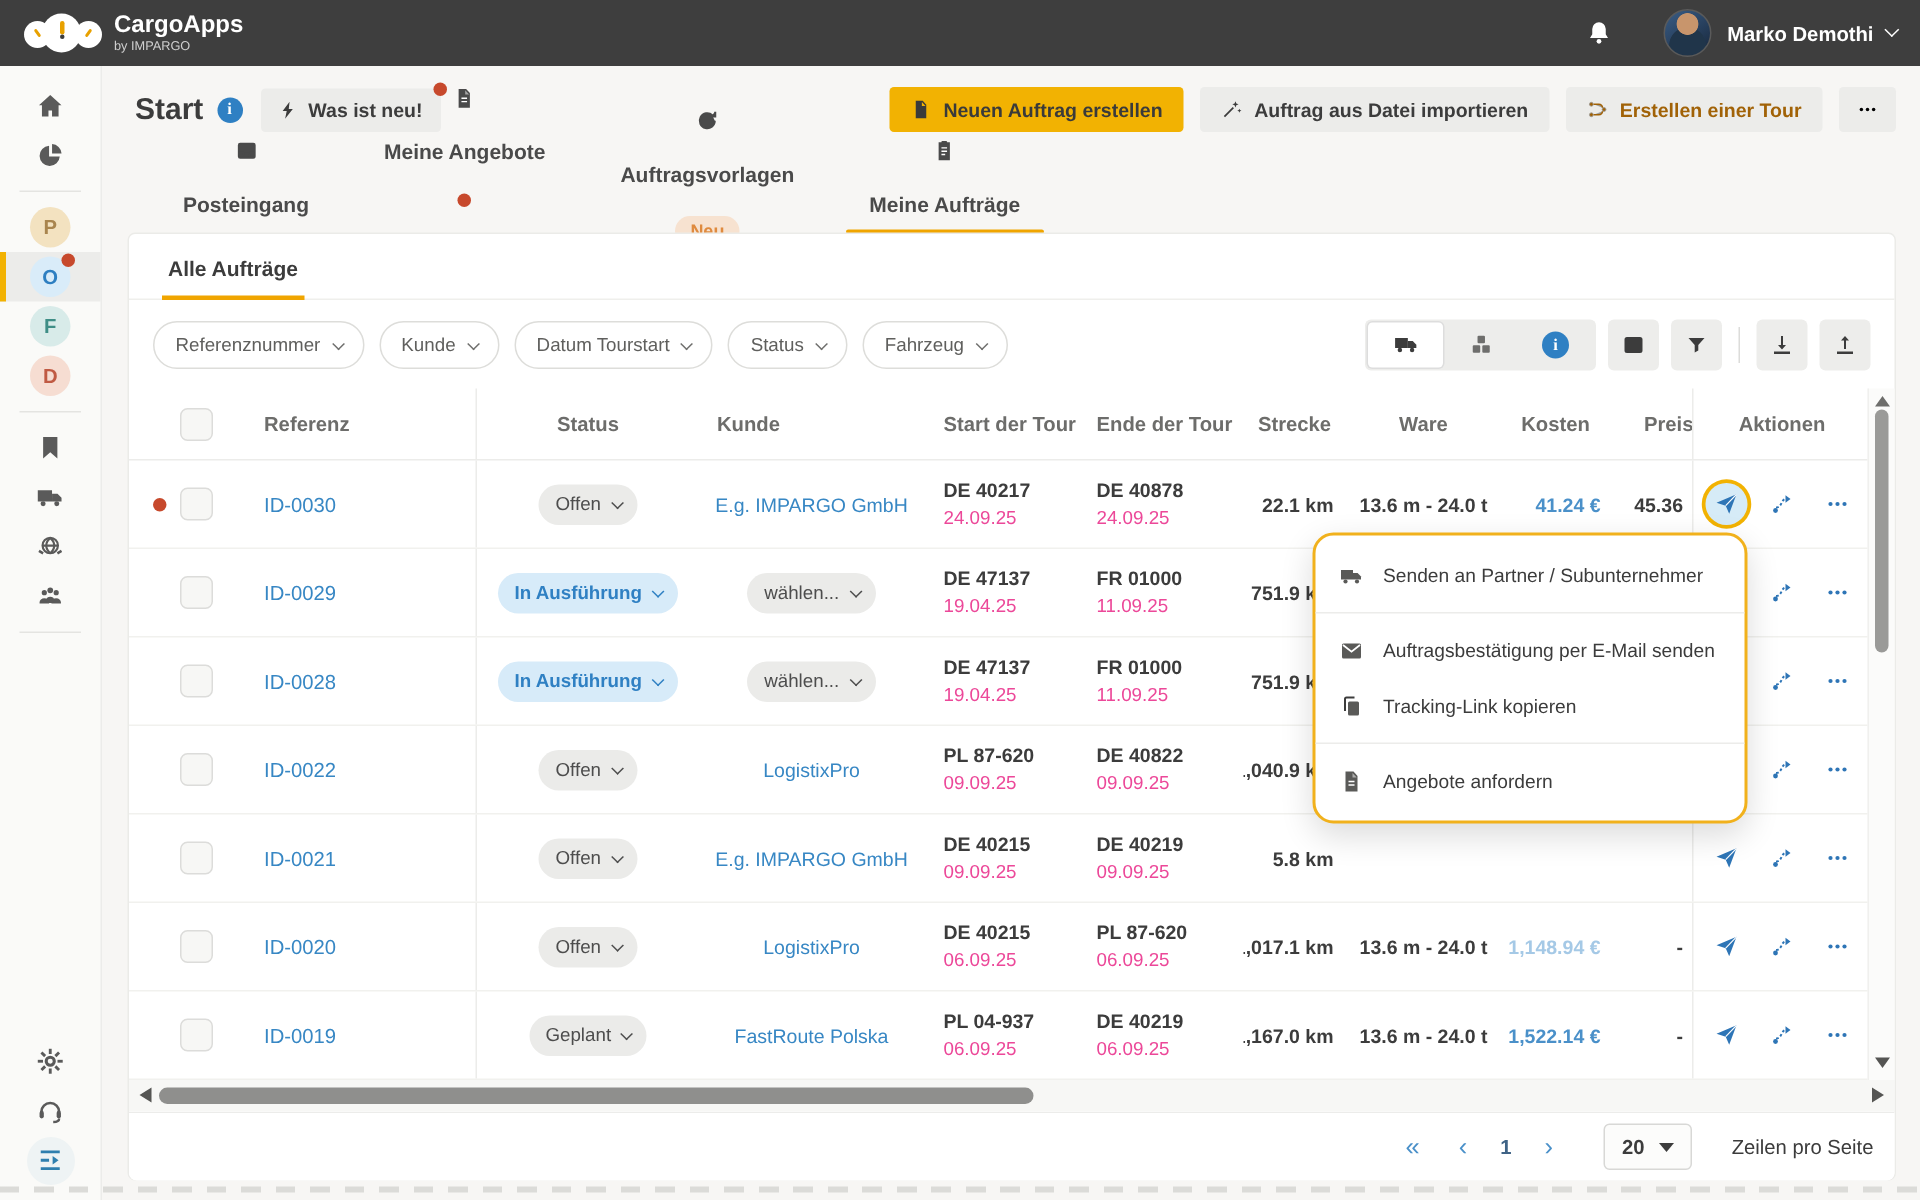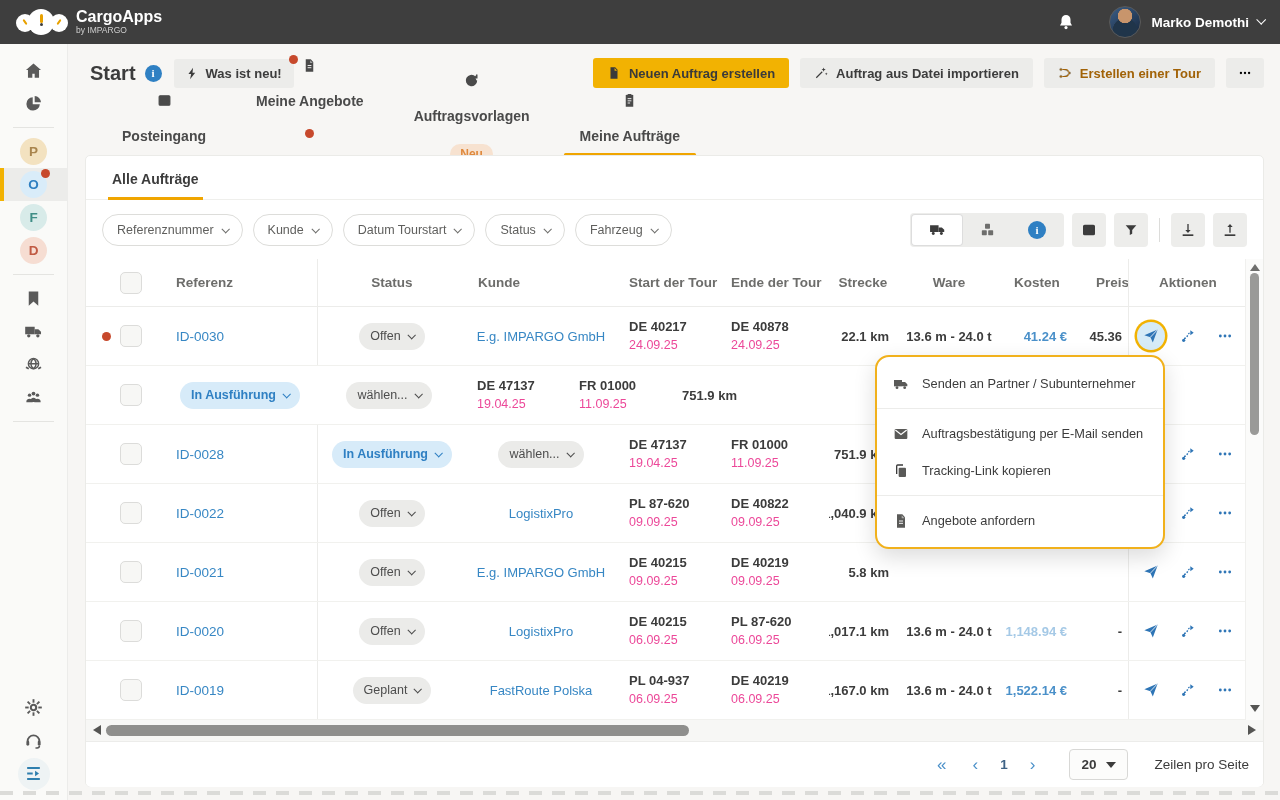--- a/index.html
+++ b/index.html
@@ -588,20 +588,23 @@
                     <circle cx="19" cy="12" r="2.1"></circle>
                   </svg>
                 </button>
               </div>
             </div>
             <div class="trow">
               <div class="cell c-ck">
                 <span class="udot hid"></span>
                 <span class="cbx"></span>
               </div>
+              <div class="cell c-ref">
+                <a class="reflink">ID-0029</a>
+              </div>
               <div class="cell c-st">
                 <span class="pill blue">
                   <span>In Ausführung</span>
                   <span class="chev"></span>
                 </span>
               </div>
               <div class="cell c-ku">
                 <span class="pill gray">
                   <span>wählen...</span>
                   <span class="chev"></span>

